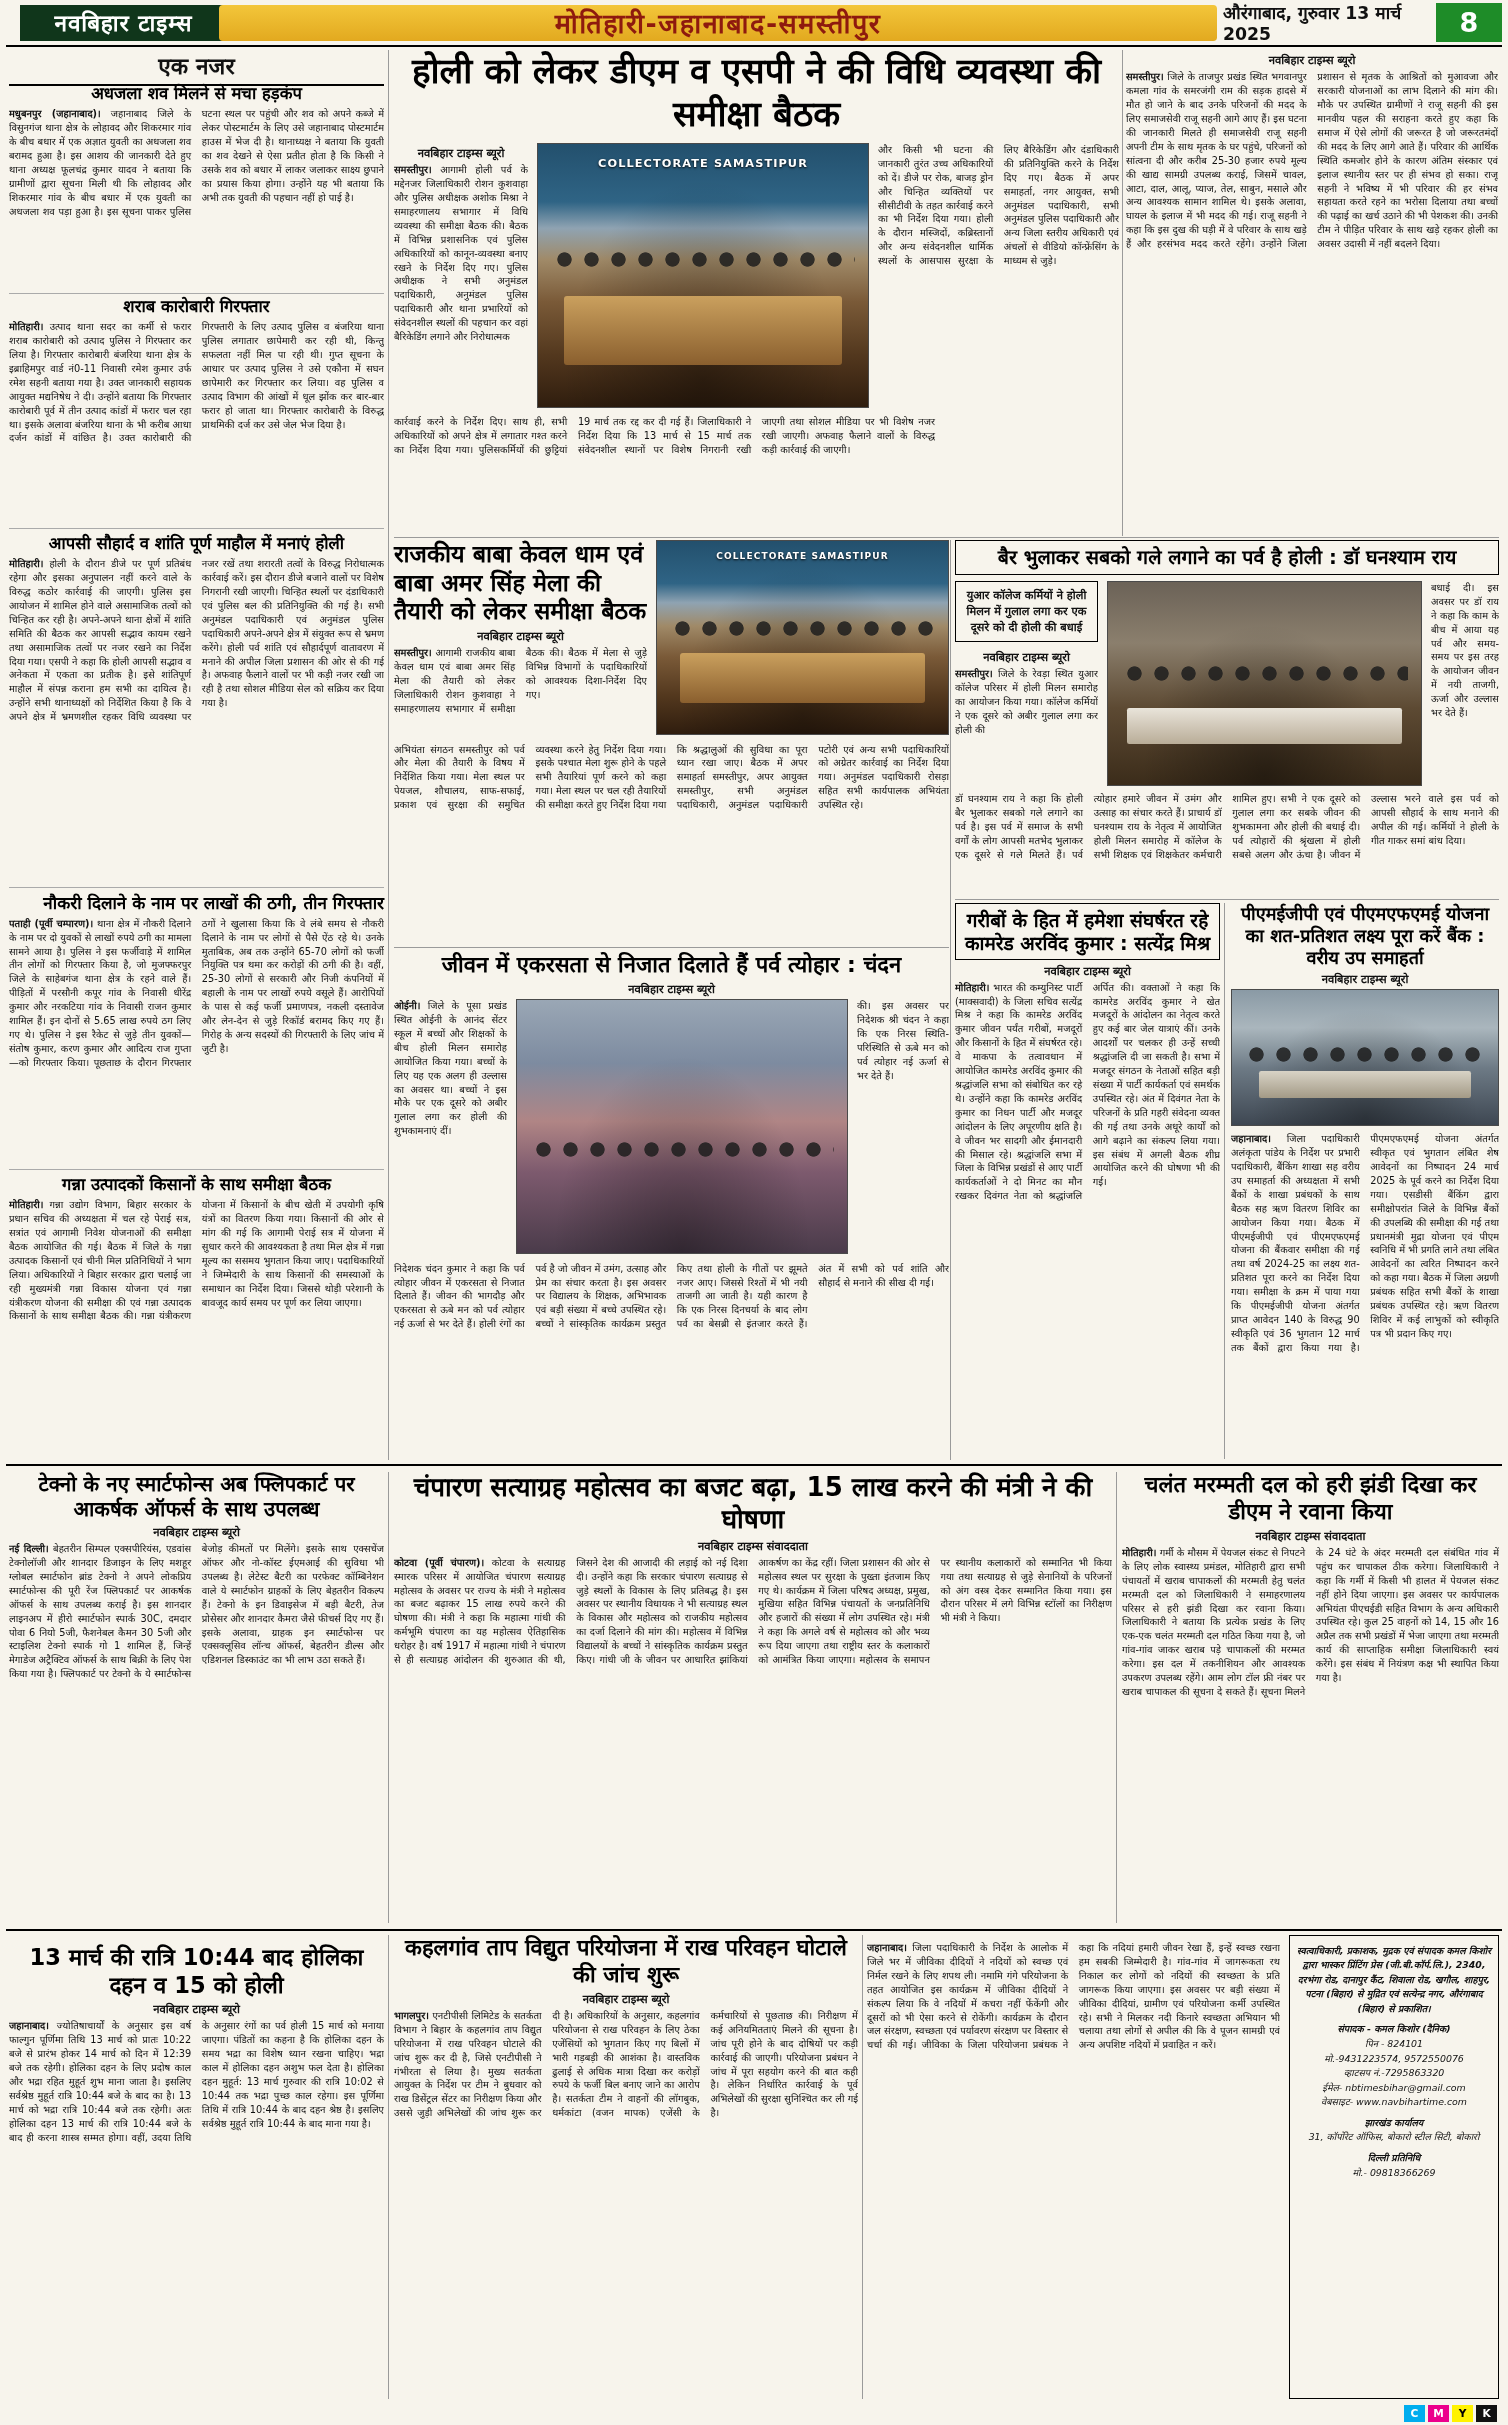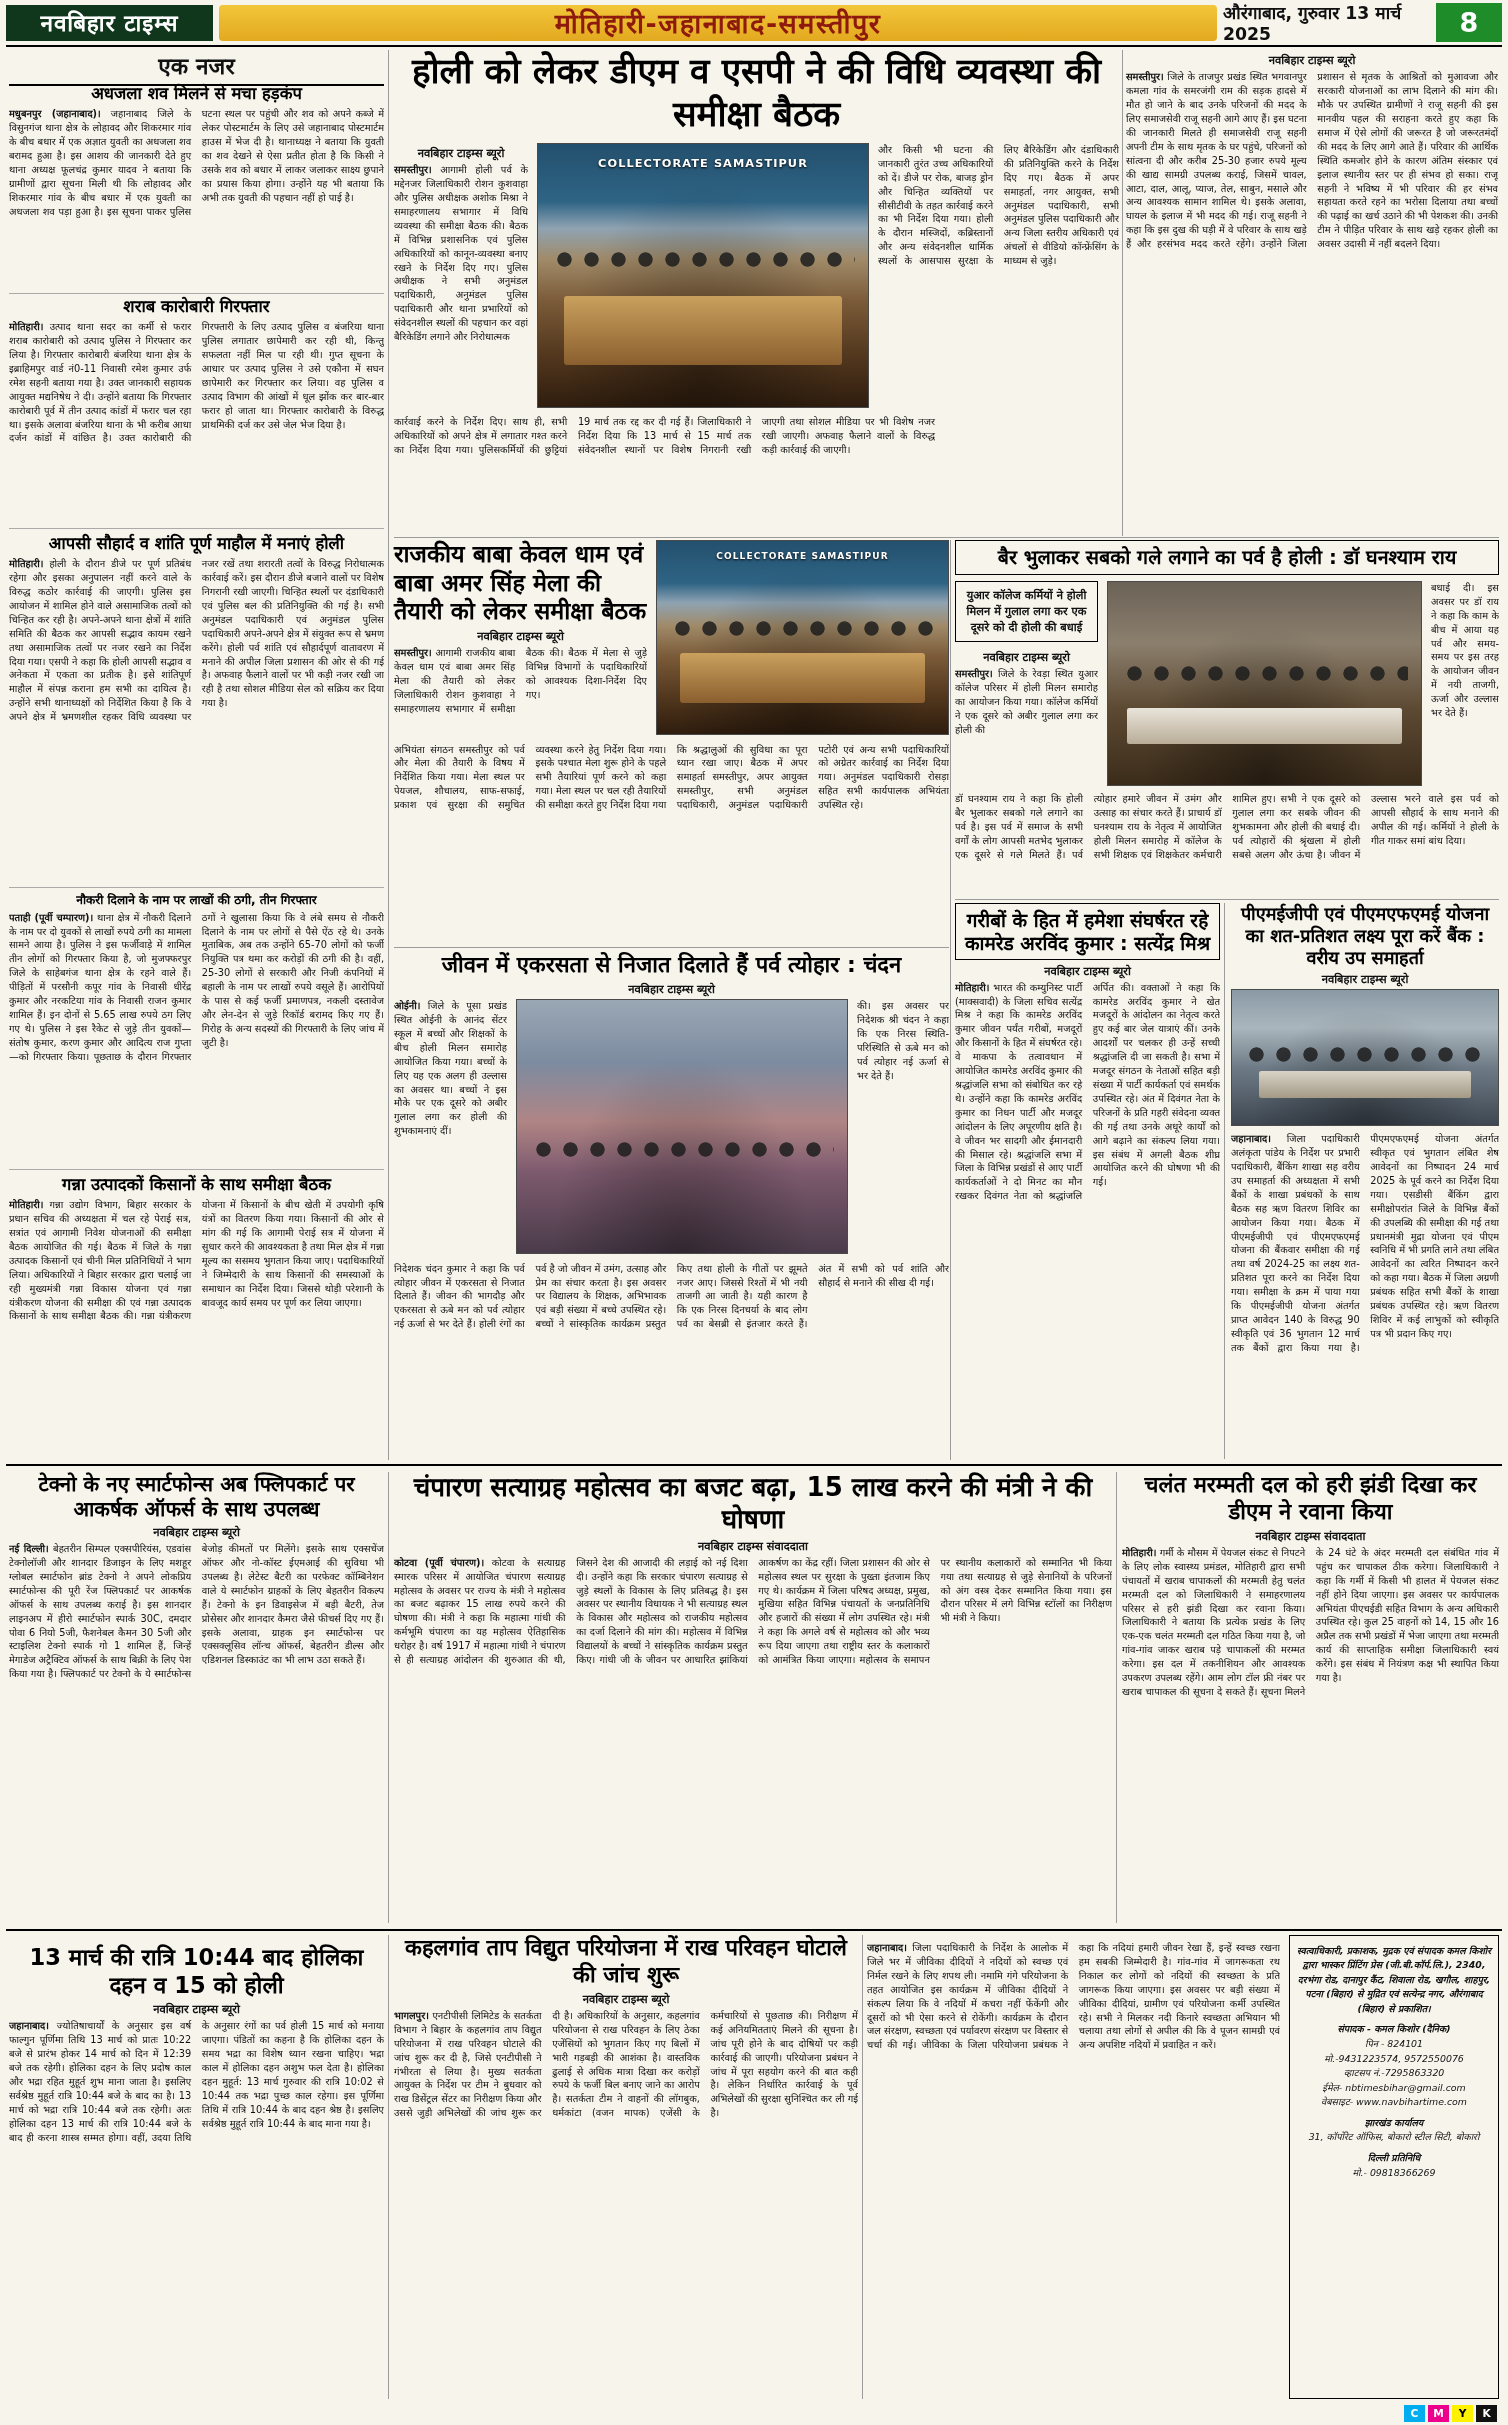--- a/index.html
+++ b/index.html
@@ -72,21 +72,21 @@
   .cmyk-c { background:#00adee; color:#fff; }
   .cmyk-m { background:#ec008c; color:#fff; }
   .cmyk-y { background:#fff200; color:#000; }
   .cmyk-k { background:#111; color:#fff; }
 </style>
 </head>
 <body>
 
 <div id="page">
 
-  <div class="abs masthead-box" style="left:6px;top:4.5px;width:207px;height:36px;">
+  <div class="abs masthead-box" style="left:20px;top:4.5px;width:207px;height:36px;">
     <span>नवबिहार टाइम्स</span>
   </div>
   <div class="abs banner" style="left:219px;top:4.5px;width:998px;height:36px;">
     <span>मोतिहारी-जहानाबाद-समस्तीपुर</span>
   </div>
   <div class="abs date-line" style="left:1223px;top:7.5px;width:208px;height:30px;">
     <span>औरंगाबाद, गुरुवार 13 मार्च 2025</span>
   </div>
   <div class="abs page-num" style="left:1436px;top:3px;width:66px;height:39px;">
     <span>8</span>
@@ -113,21 +113,21 @@
 
   <section class="abs brief" style="left:9px;top:534px;width:375px;height:354px;">
     <h3 class="headline" style="font-size:16.6px;">आपसी सौहार्द व शांति पूर्ण माहौल में मनाएं होली</h3>
     <div class="body-text cols-2" style="height:320px;">
       <b class="dateline">मोतिहारी।</b>
       <span>होली के दौरान डीजे पर पूर्ण प्रतिबंध रहेगा और इसका अनुपालन नहीं करने वाले के विरुद्ध कठोर कार्रवाई की जाएगी। पुलिस इस आयोजन में शामिल होने वाले असामाजिक तत्वों को चिन्हित कर रही है। अपने-अपने थाना क्षेत्रों में शांति समिति की बैठक कर आपसी सद्भाव कायम रखने तथा असामाजिक तत्वों पर नजर रखने का निर्देश दिया गया। एसपी ने कहा कि होली आपसी सद्भाव व अनेकता में एकता का प्रतीक है। इसे शांतिपूर्ण माहौल में संपन्न कराना हम सभी का दायित्व है। उन्होंने सभी थानाध्यक्षों को निर्देशित किया है कि वे अपने क्षेत्र में भ्रमणशील रहकर विधि व्यवस्था पर नजर रखें तथा शरारती तत्वों के विरुद्ध निरोधात्मक कार्रवाई करें। इस दौरान डीजे बजाने वालों पर विशेष निगरानी रखी जाएगी। चिन्हित स्थलों पर दंडाधिकारी एवं पुलिस बल की प्रतिनियुक्ति की गई है। सभी अनुमंडल पदाधिकारी एवं अनुमंडल पुलिस पदाधिकारी अपने-अपने क्षेत्र में संयुक्त रूप से भ्रमण करेंगे। होली पर्व शांति एवं सौहार्दपूर्ण वातावरण में मनाने की अपील जिला प्रशासन की ओर से की गई है। अफवाह फैलाने वालों पर भी कड़ी नजर रखी जा रही है तथा सोशल मीडिया सेल को सक्रिय कर दिया गया है।</span>
     </div>
   </section>
 
   <section class="abs brief" style="left:9px;top:893px;width:375px;height:277px;">
-    <h3 class="headline" style="font-size:12px;">नौकरी दिलाने के नाम पर लाखों की ठगी, तीन गिरफ्तार</h3>
+    <h3 class="headline" style="font-size:17px;text-align:right;">नौकरी दिलाने के नाम पर लाखों की ठगी, तीन गिरफ्तार</h3>
     <div class="body-text cols-2" style="height:240px;">
       <b class="dateline">पताही (पूर्वी चम्पारण)।</b>
       <span>थाना क्षेत्र में नौकरी दिलाने के नाम पर दो युवकों से लाखों रुपये ठगी का मामला सामने आया है। पुलिस ने इस फर्जीवाड़े में शामिल तीन लोगों को गिरफ्तार किया है, जो मुजफ्फरपुर जिले के साहेबगंज थाना क्षेत्र के रहने वाले हैं। पीड़ितों में परसौनी कपूर गांव के निवासी धीरेंद्र कुमार और नरकटिया गांव के निवासी राजन कुमार शामिल हैं। इन दोनों से 5.65 लाख रुपये ठग लिए गए थे। पुलिस ने इस रैकेट से जुड़े तीन युवकों—संतोष कुमार, करण कुमार और आदित्य राज गुप्ता—को गिरफ्तार किया। पूछताछ के दौरान गिरफ्तार ठगों ने खुलासा किया कि वे लंबे समय से नौकरी दिलाने के नाम पर लोगों से पैसे ऐंठ रहे थे। उनके मुताबिक, अब तक उन्होंने 65-70 लोगों को फर्जी नियुक्ति पत्र थमा कर करोड़ों की ठगी की है। वहीं, 25-30 लोगों से सरकारी और निजी कंपनियों में बहाली के नाम पर लाखों रुपये वसूले हैं। आरोपियों के पास से कई फर्जी प्रमाणपत्र, नकली दस्तावेज और लेन-देन से जुड़े रिकॉर्ड बरामद किए गए हैं। गिरोह के अन्य सदस्यों की गिरफ्तारी के लिए जांच में जुटी है।</span>
     </div>
   </section>
 
   <section class="abs brief" style="left:9px;top:1175px;width:375px;height:284px;border-bottom:none;">
     <h3 class="headline" style="font-size:16.6px;">गन्ना उत्पादकों किसानों के साथ समीक्षा बैठक</h3>
     <div class="body-text cols-2" style="height:249px;">
       <b class="dateline">मोतिहारी।</b>

